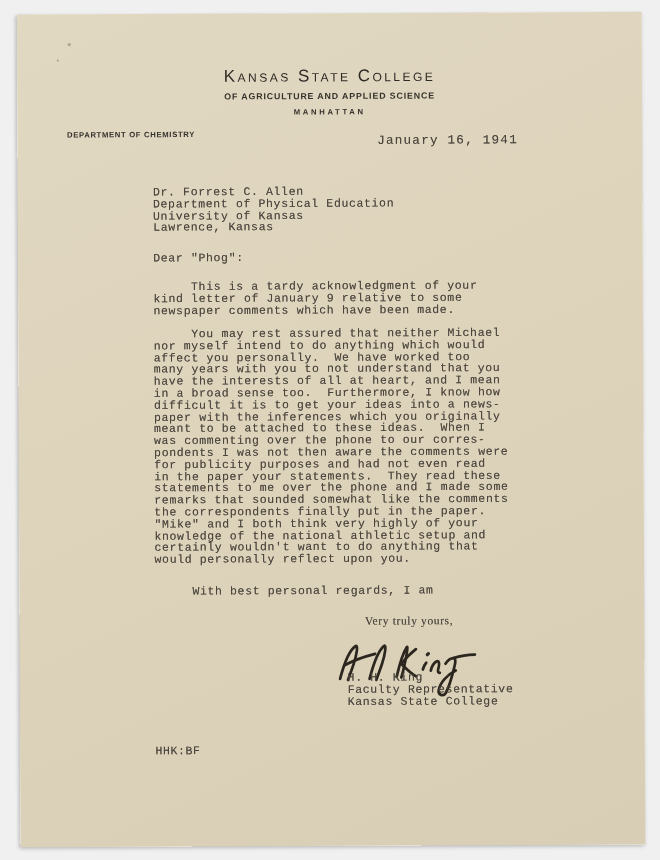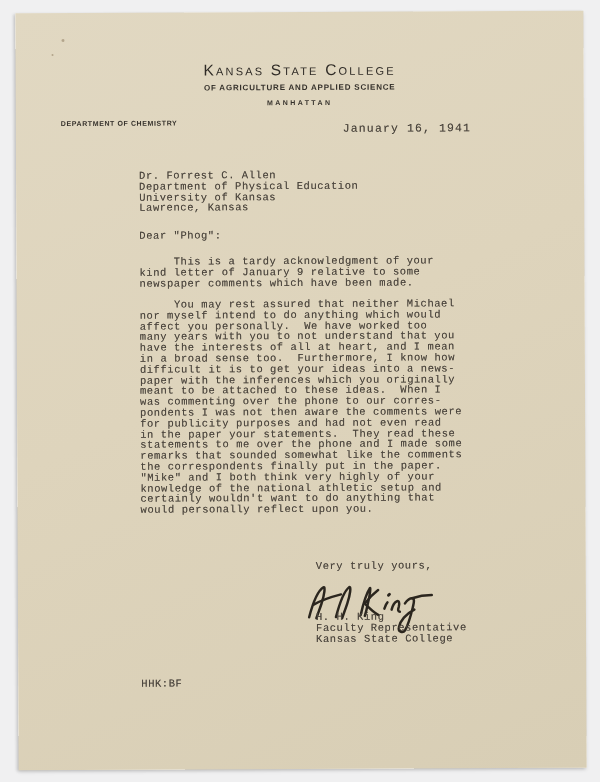--- a/index.html
+++ b/index.html
@@ -51,21 +51,21 @@
     font-size:10.5px; line-height:10.8px; letter-spacing:0.55px;
     color:#4a443c; white-space:pre;
     text-shadow:0 0 0.5px rgba(74,68,60,0.55);
   }
   .date      { position:absolute; top:112px; left:327px; font-size:11.5px; letter-spacing:1.1px; }
   .recipient { position:absolute; top:158px; left:123px; }
   .salute    { position:absolute; top:218px; left:123px; }
   .para1     { position:absolute; top:244px; left:123px; }
   .para2     { position:absolute; top:287px; left:123px; }
   .closing   { position:absolute; top:521px; left:123px; }
-  .vty       { position:absolute; top:549px; left:298px; }
+  .vty       { position:absolute; top:549px; left:314px;font-family:Liberation Serif, serif; }
   .signer    { position:absolute; top:600px; left:298px; }
   .initials  { position:absolute; top:666px; left:123px; }
   .signature {
     position:absolute; top:569px; left:286px;
     width:132px; height:56px;
   }
   .signature svg { width:100%; height:100%; }
 </style>
 </head>
 <body>
@@ -107,20 +107,21 @@
 for publicity purposes and had not even read
 in the paper your statements.  They read these
 statements to me over the phone and I made some
 remarks that sounded somewhat like the comments
 the correspondents finally put in the paper.
 "Mike" and I both think very highly of your
 knowledge of the national athletic setup and
 certainly wouldn't want to do anything that
 would personally reflect upon you.</div>
 
+  <div class="type closing">     With best personal regards, I am</div>
 
   <div class="type vty">Very truly yours,</div>
 
   <div class="signature">
     <svg viewBox="0 0 128 54" fill="none" stroke="#1d1812" stroke-width="2.4" stroke-linecap="round" stroke-linejoin="round" opacity="0.92">
       <path d="M5,35 C9,20 14,9 19,6 C21,5 20,13 17,22 C15,28 13,33 12,36"></path>
       <path d="M9,23 C18,18 28,15 36,13"></path>
       <path d="M31,35 C35,20 40,9 44,6 C46,5 45,13 42,22 C40,28 38,33 37,36"></path>
       <path d="M55,33 C58,20 62,10 64,7 C65,6 64,14 62,22 C61,27 60,31 59,34"></path>
       <path d="M59,22 C63,17 68,12 72,9"></path>

